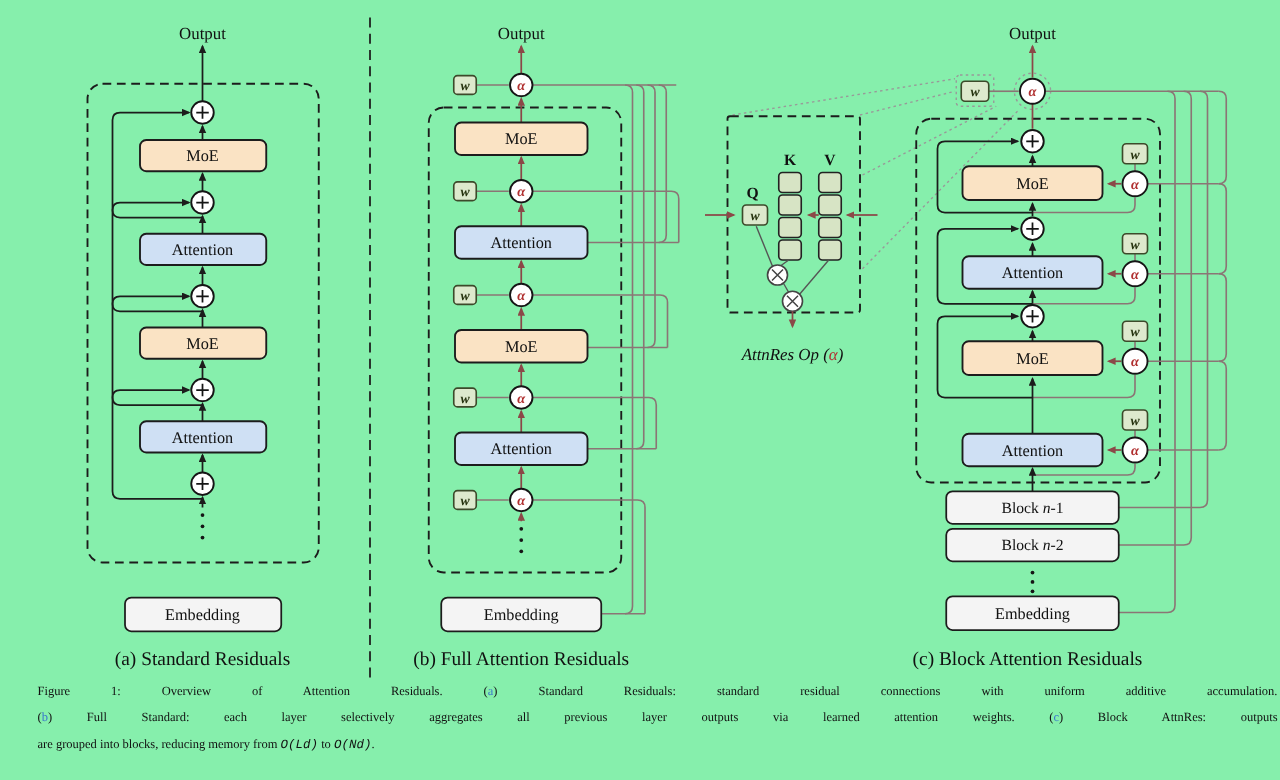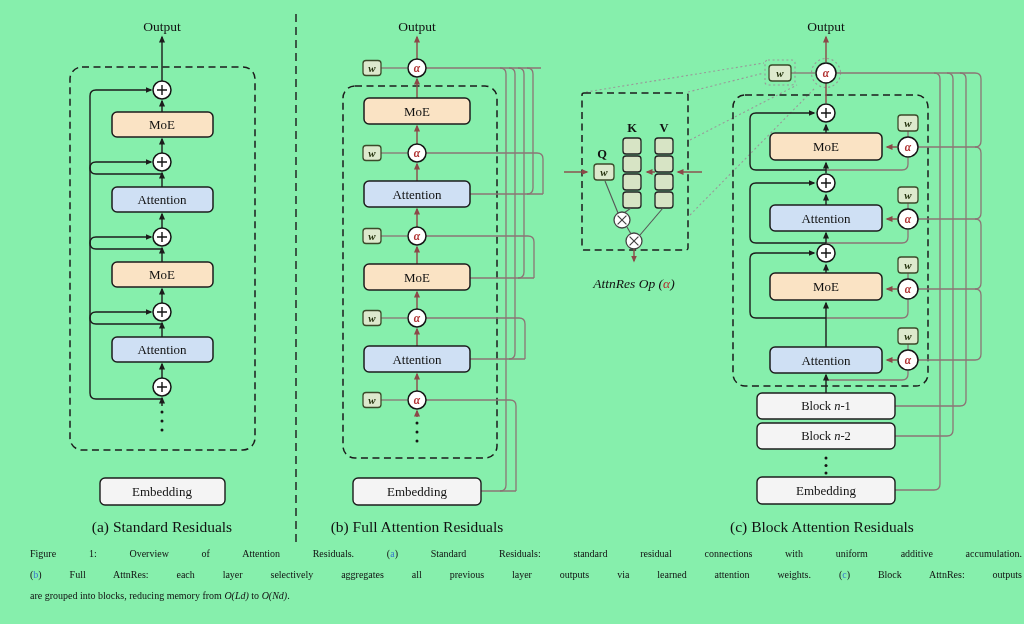--- a/index.html
+++ b/index.html
@@ -25,21 +25,21 @@
   .ln-br{stroke:#8b7575;stroke-width:1.3;fill:none;}
   .ln-mr{stroke:#8b4848;stroke-width:1.4;fill:none;}
   .ln-dt{stroke:#999;stroke-width:1.1;fill:none;stroke-dasharray:2,2.6;}
   .ln-gy{stroke:#555;stroke-width:1.1;fill:none;}
   .dashbox{fill:none;stroke:#1c1c1c;stroke-width:1.5;stroke-dasharray:7,4.5;}
   .dotbox{fill:none;stroke:#999;stroke-width:1.1;stroke-dasharray:2,2.6;}
   .figcap{position:absolute;left:30px;top:544px;width:992px;font-size:10px;
           line-height:20.8px;color:#111;}
   .cap-just{text-align:justify;text-align-last:justify;}
   .blue{color:#3b77cc;}
-  .math{font-style:italic;}
+  .math{font-style:italic;font-family:Liberation Mono, monospace;}
 </style>
 </head>
 <body>
 
 <div class="page">
 <svg width="1024" height="544" viewBox="0 0 1024 544">
   <defs>
     <marker id="ab" markerWidth="8" markerHeight="8" refX="5.5" refY="3" orient="auto" markerUnits="userSpaceOnUse">
       <path d="M0,0L7,3L0,6Z" fill="#1c1c1c"></path>
     </marker>
@@ -322,16 +322,16 @@
     </g>
     <rect class="bx-emb" x="757" y="477" width="138" height="27" rx="5"></rect>
     <text class="lbl" x="826" y="495">Embedding</text>
     <text class="cap" x="822" y="532">(c) Block Attention Residuals</text>
   </g>
 </svg>
 
 
 <div class="figcap">
   <div class="cap-just"><span>Figure 1: Overview of Attention Residuals. </span><span>(</span><span class="blue">a</span><span>)</span><span> Standard Residuals: standard residual connections with uniform additive accumulation.</span></div>
-  <div class="cap-just"><span>(</span><span class="blue">b</span><span>)</span><span> Full AttnRes: each layer selectively aggregates all previous layer outputs via learned attention weights. </span><span>(</span><span class="blue">c</span><span>)</span><span> Block AttnRes: outputs</span></div>
+  <div class="cap-just"><span>(</span><span class="blue">b</span><span>)</span><span> Full Standard: each layer selectively aggregates all previous layer outputs via learned attention weights. </span><span>(</span><span class="blue">c</span><span>)</span><span> Block AttnRes: outputs</span></div>
   <div><span>are grouped into blocks, reducing memory from </span><span class="math">O(Ld)</span><span> to </span><span class="math">O(Nd)</span><span>.</span></div>
 </div>
 </div>
 
 </body></html>

